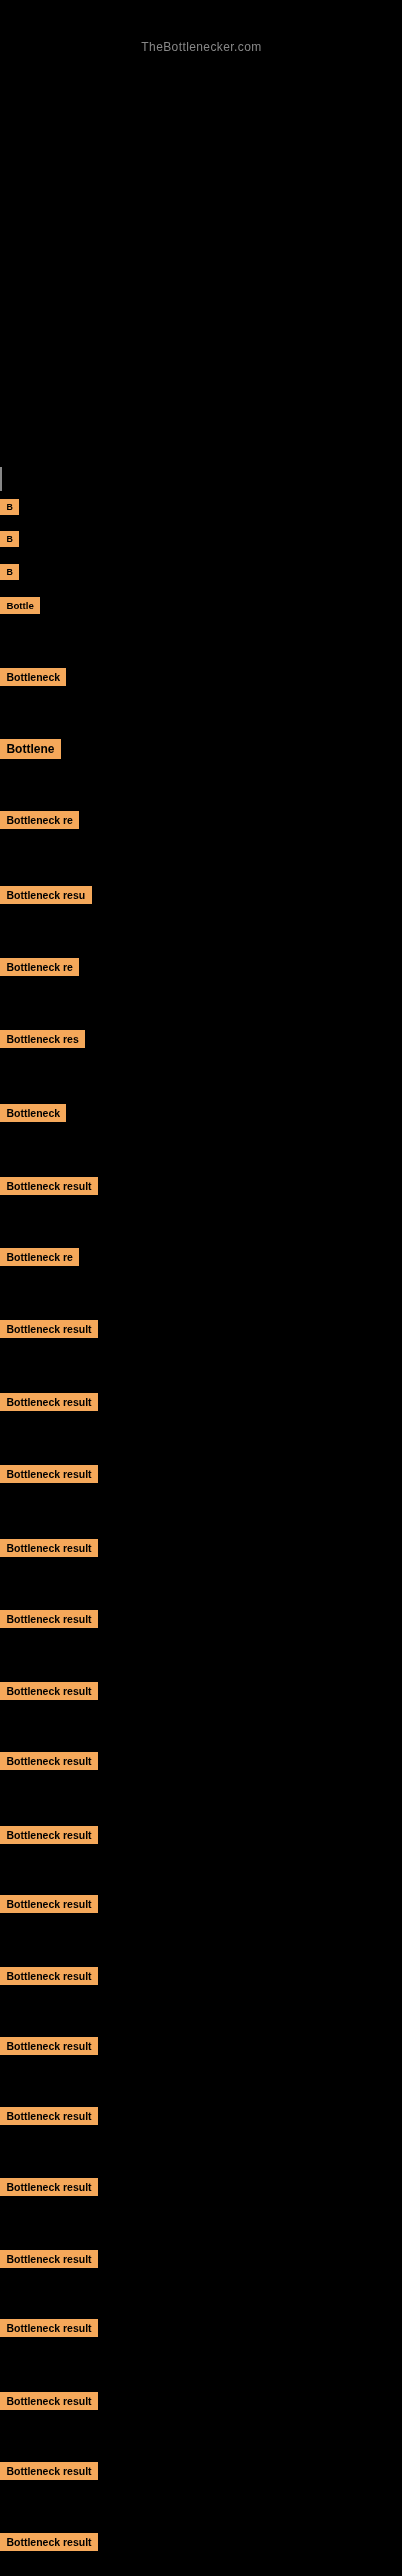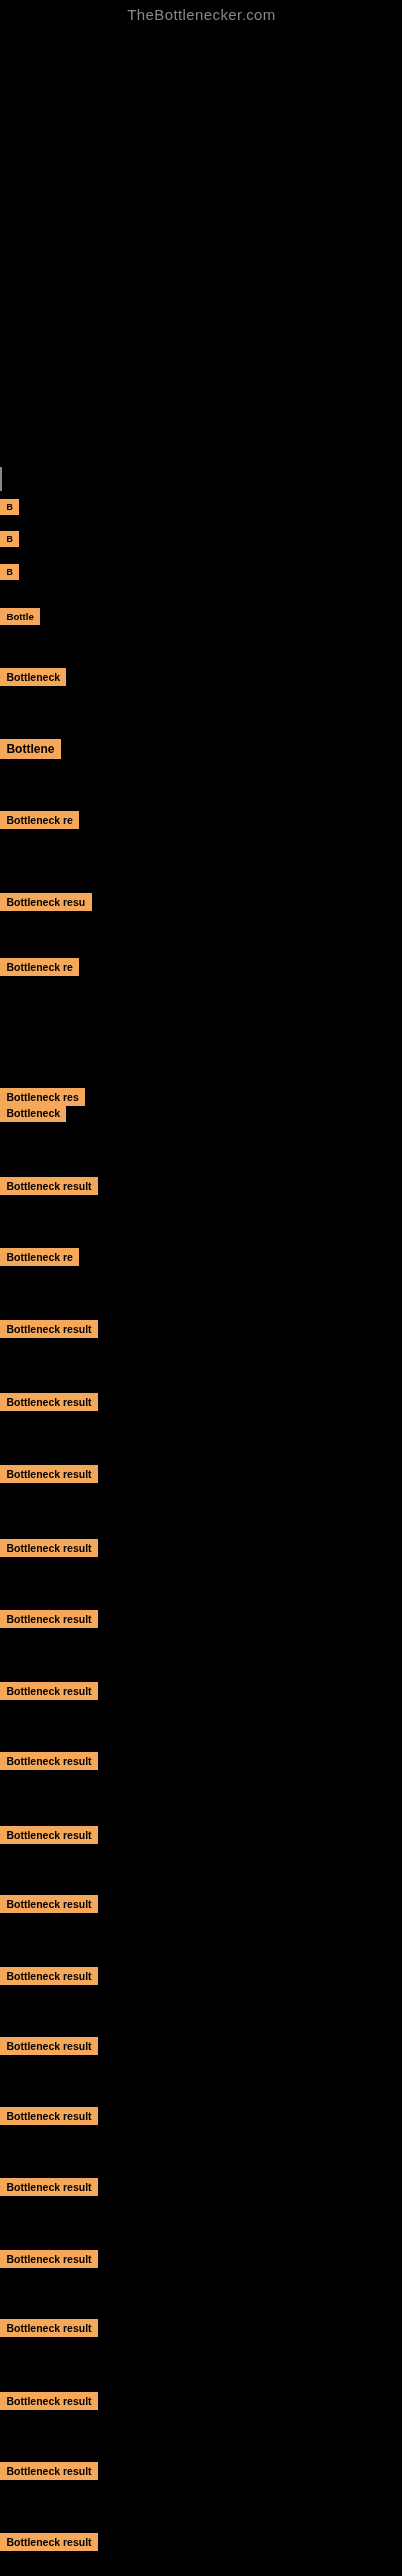--- a/index.html
+++ b/index.html
@@ -10,24 +10,25 @@
     body {
       background-color: #000000;
       width: 403px;
       min-height: 2576px;
       font-family: Arial, sans-serif;
       position: relative;
       overflow-x: hidden;
     }
     .site-title {
       color: #888888;
-      font-size: 15px;
+      font-size: 12px;
       text-align: center;
-      padding-top: 6px;
+      padding-top: 24px;
       letter-spacing: 0.4px;
+      margin-top: 16px;
     }
     .bottleneck-label {
       background-color: #f5a85a;
       color: #000000;
       font-size: 10.5px;
       font-weight: bold;
       padding: 3.2px 6.4px;
       display: inline-block;
       position: absolute;
       left: 0;
@@ -45,27 +46,27 @@
 </head>
 <body>
 
 <div class="site-title">TheBottlenecker.com</div>
 
 <div class="vertical-line" style="top: 467px;"></div>
 
 <div class="bottleneck-label" style="top: 499px; max-width: 31px; font-size: 8.9px;">B</div>
 <div class="bottleneck-label" style="top: 531px; max-width: 31px; font-size: 8.9px;">B</div>
 <div class="bottleneck-label" style="top: 564px; max-width: 31px; font-size: 8.9px;">B</div>
-<div class="bottleneck-label" style="top: 597px; max-width: 58px; font-size: 9.7px; margin-top: 11px;">Bottle</div>
+<div class="bottleneck-label" style="top: 597px; max-width: 58px; font-size: 9.7px;">Bottle</div>
 <div class="bottleneck-label" style="top: 668px; max-width: 82px; font-size: 10.5px;">Bottleneck</div>
 <div class="bottleneck-label" style="top: 739px; max-width: 71px; font-size: 12px;">Bottlene</div>
 <div class="bottleneck-label" style="top: 811px; max-width: 98px; font-size: 10.5px;">Bottleneck re</div>
-<div class="bottleneck-label" style="top: 886px; max-width: 111px; font-size: 10.5px; margin-top: 7px;">Bottleneck resu</div>
+<div class="bottleneck-label" style="top: 886px; max-width: 111px; font-size: 10.5px;">Bottleneck resu</div>
 <div class="bottleneck-label" style="top: 958px; max-width: 98px; font-size: 10.5px;">Bottleneck re</div>
-<div class="bottleneck-label" style="top: 1088px; max-width: 105px; font-size: 10.5px;">Bottleneck res</div>
+<div class="bottleneck-label" style="top: 1030px; max-width: 105px; font-size: 10.5px;">Bottleneck res</div>
 <div class="bottleneck-label" style="top: 1104px; max-width: 82px; font-size: 10.5px;">Bottleneck</div>
 <div class="bottleneck-label" style="top: 1177px; max-width: 126px; font-size: 10.5px;">Bottleneck result</div>
 <div class="bottleneck-label" style="top: 1248px; max-width: 98px; font-size: 10.5px;">Bottleneck re</div>
 <div class="bottleneck-label" style="top: 1320px; max-width: 126px; font-size: 10.5px;">Bottleneck result</div>
 <div class="bottleneck-label" style="top: 1393px; max-width: 126px; font-size: 10.5px;">Bottleneck result</div>
 <div class="bottleneck-label" style="top: 1465px; max-width: 126px; font-size: 10.5px;">Bottleneck result</div>
 <div class="bottleneck-label" style="top: 1539px; max-width: 126px; font-size: 10.5px;">Bottleneck result</div>
 <div class="bottleneck-label" style="top: 1610px; max-width: 126px; font-size: 10.5px;">Bottleneck result</div>
 <div class="bottleneck-label" style="top: 1682px; max-width: 126px; font-size: 10.5px;">Bottleneck result</div>
 <div class="bottleneck-label" style="top: 1752px; max-width: 153px; font-size: 10.5px;">Bottleneck result</div>

